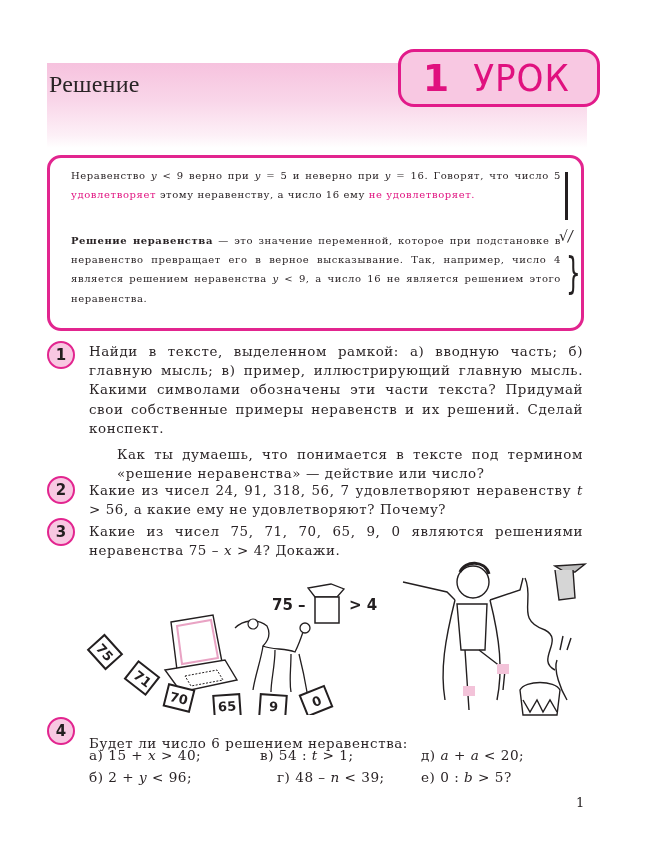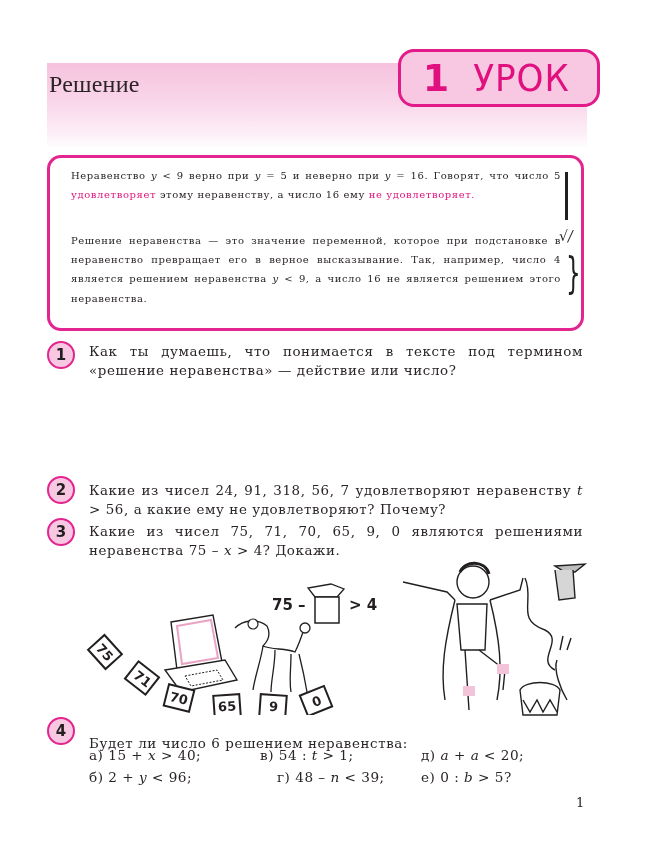--- a/index.html
+++ b/index.html
@@ -29,21 +29,21 @@
     border: 3px solid #e2258f; border-radius: 14px; box-sizing: border-box;
   }
   .box-text {
     position: absolute; left: 63px; width: 490px; font-size: 10px; line-height: 19.2px;
     text-align: justify; text-align-last: left; letter-spacing: 0.6px; color: #2a2426; margin-left: 8px;
   }
   .box-p1 { top: 166px; }
   .box-p2 { top: 231px; }
   .pink { color: #e0117f; }
   .it { font-style: italic; font-family: "DejaVu Serif", serif; }
-  .b { font-weight: normal; }
+  .b { font-weight: bold; }
   .marker-bar {
     position: absolute; left: 565px; top: 172px; width: 2.5px; height: 48px; background: #231f20;
   }
   .marker-check { position: absolute; left: 559px; top: 228px; font-size: 14px; font-style: italic; color: #231f20; }
   .marker-brace { position: absolute; left: 560px; top: 252px; font-size: 42px; line-height: 44px; color: #231f20; font-family: "DejaVu Sans", sans-serif; transform: scaleX(0.55); }
 
   .task-num {
     position: absolute; left: 47px; width: 28px; height: 28px; border: 2.5px solid #e2258f;
     border-radius: 50%; background: #f8c8e2; box-sizing: border-box; display: flex;
     align-items: center; justify-content: center; font-family: "DejaVu Sans", sans-serif;
@@ -77,20 +77,21 @@
 
 <div class="rule-box"></div>
 <div class="box-text box-p1"><span>Неравенство </span><span class="it">y</span><span> &lt; 9 верно при </span><span class="it">y</span><span> = 5 и неверно при </span><span class="it">y</span><span> = 16. Говорят, что число 5 </span><span class="pink">удовлетворяет</span><span> этому неравенству, а число 16 ему </span><span class="pink">не удовлетворяет.</span></div>
 <div class="box-text box-p2"><span class="b">Решение неравенства</span><span> — это значение переменной, которое при подстановке в неравенство превращает его в верное высказывание. Так, например, число 4 является решением неравенства </span><span class="it">y</span><span> &lt; 9, а число 16 не является решением этого неравенства.</span></div>
 <div class="marker-bar"></div>
 <div class="marker-check">√/</div>
 <div class="marker-brace">}</div>
 
 <div class="task-num" style="top:341px;">1</div>
 <div class="task-text" style="top:342px;">
+  <p>Найди в тексте, выделенном рамкой: а) вводную часть; б) главную мысль; в) пример, иллюстрирующий главную мысль. Какими символами обозначены эти части текста? Придумай свои собственные примеры неравенств и их решений. Сделай конспект.</p>
   <p>Как ты думаешь, что понимается в тексте под термином «решение неравенства» — действие или число?</p>
 </div>
 
 <div class="task-num" style="top:476px;">2</div>
 <div class="task-text" style="top:481px;"><span>Какие из чисел 24, 91, 318, 56, 7 удовлетворяют неравенству </span><span class="it">t</span><span> &gt; 56, а какие ему не удовлетворяют? Почему?</span></div>
 
 <div class="task-num" style="top:518px;">3</div>
 <div class="task-text" style="top:522px;"><span>Какие из чисел 75, 71, 70, 65, 9, 0 являются решениями неравенства 75 – </span><span class="it">x</span><span> &gt; 4? Докажи.</span></div>
 
 <svg class="ill-left" viewBox="0 0 300 135">

